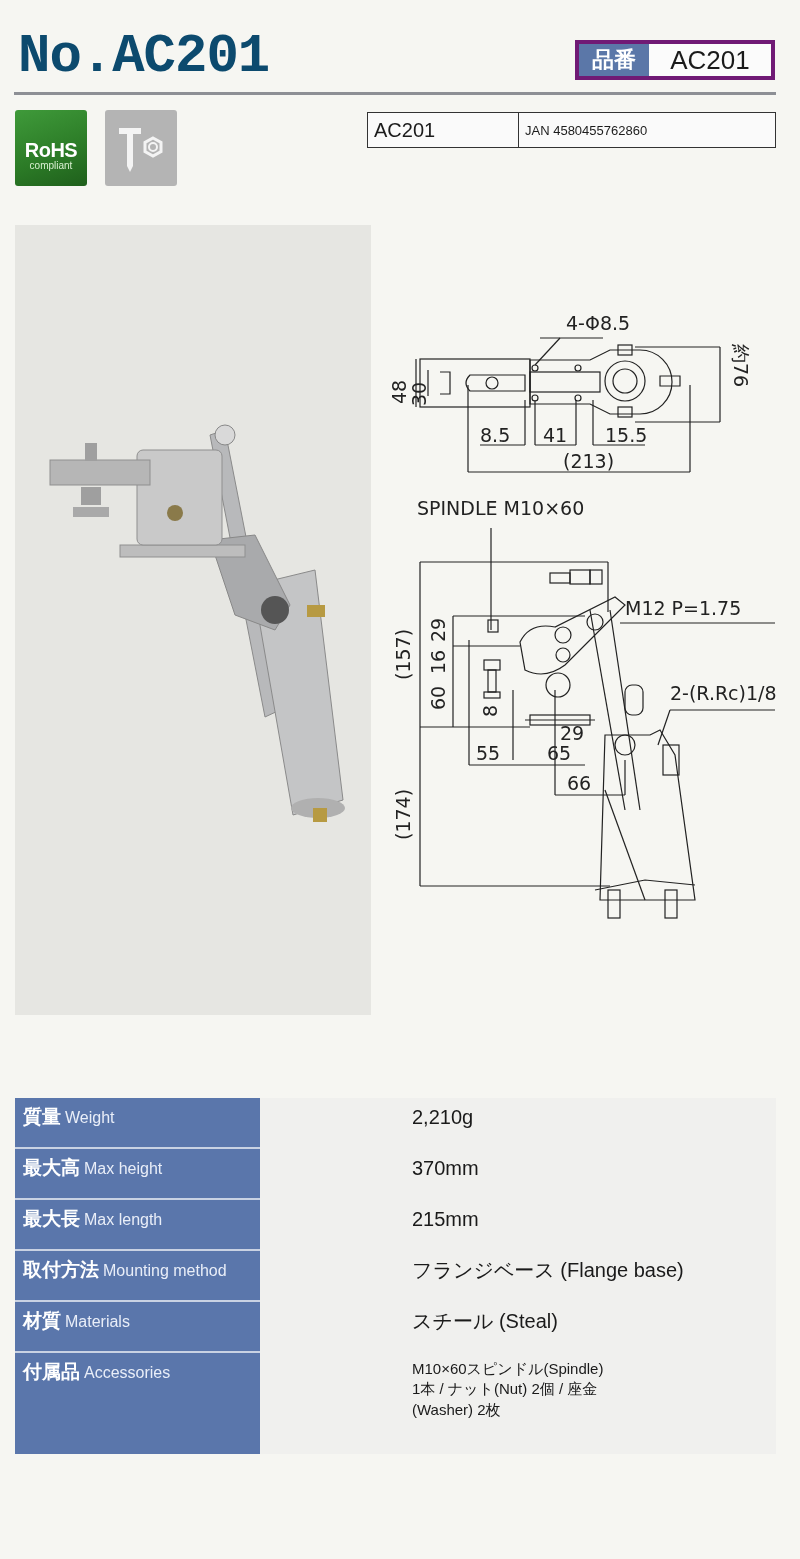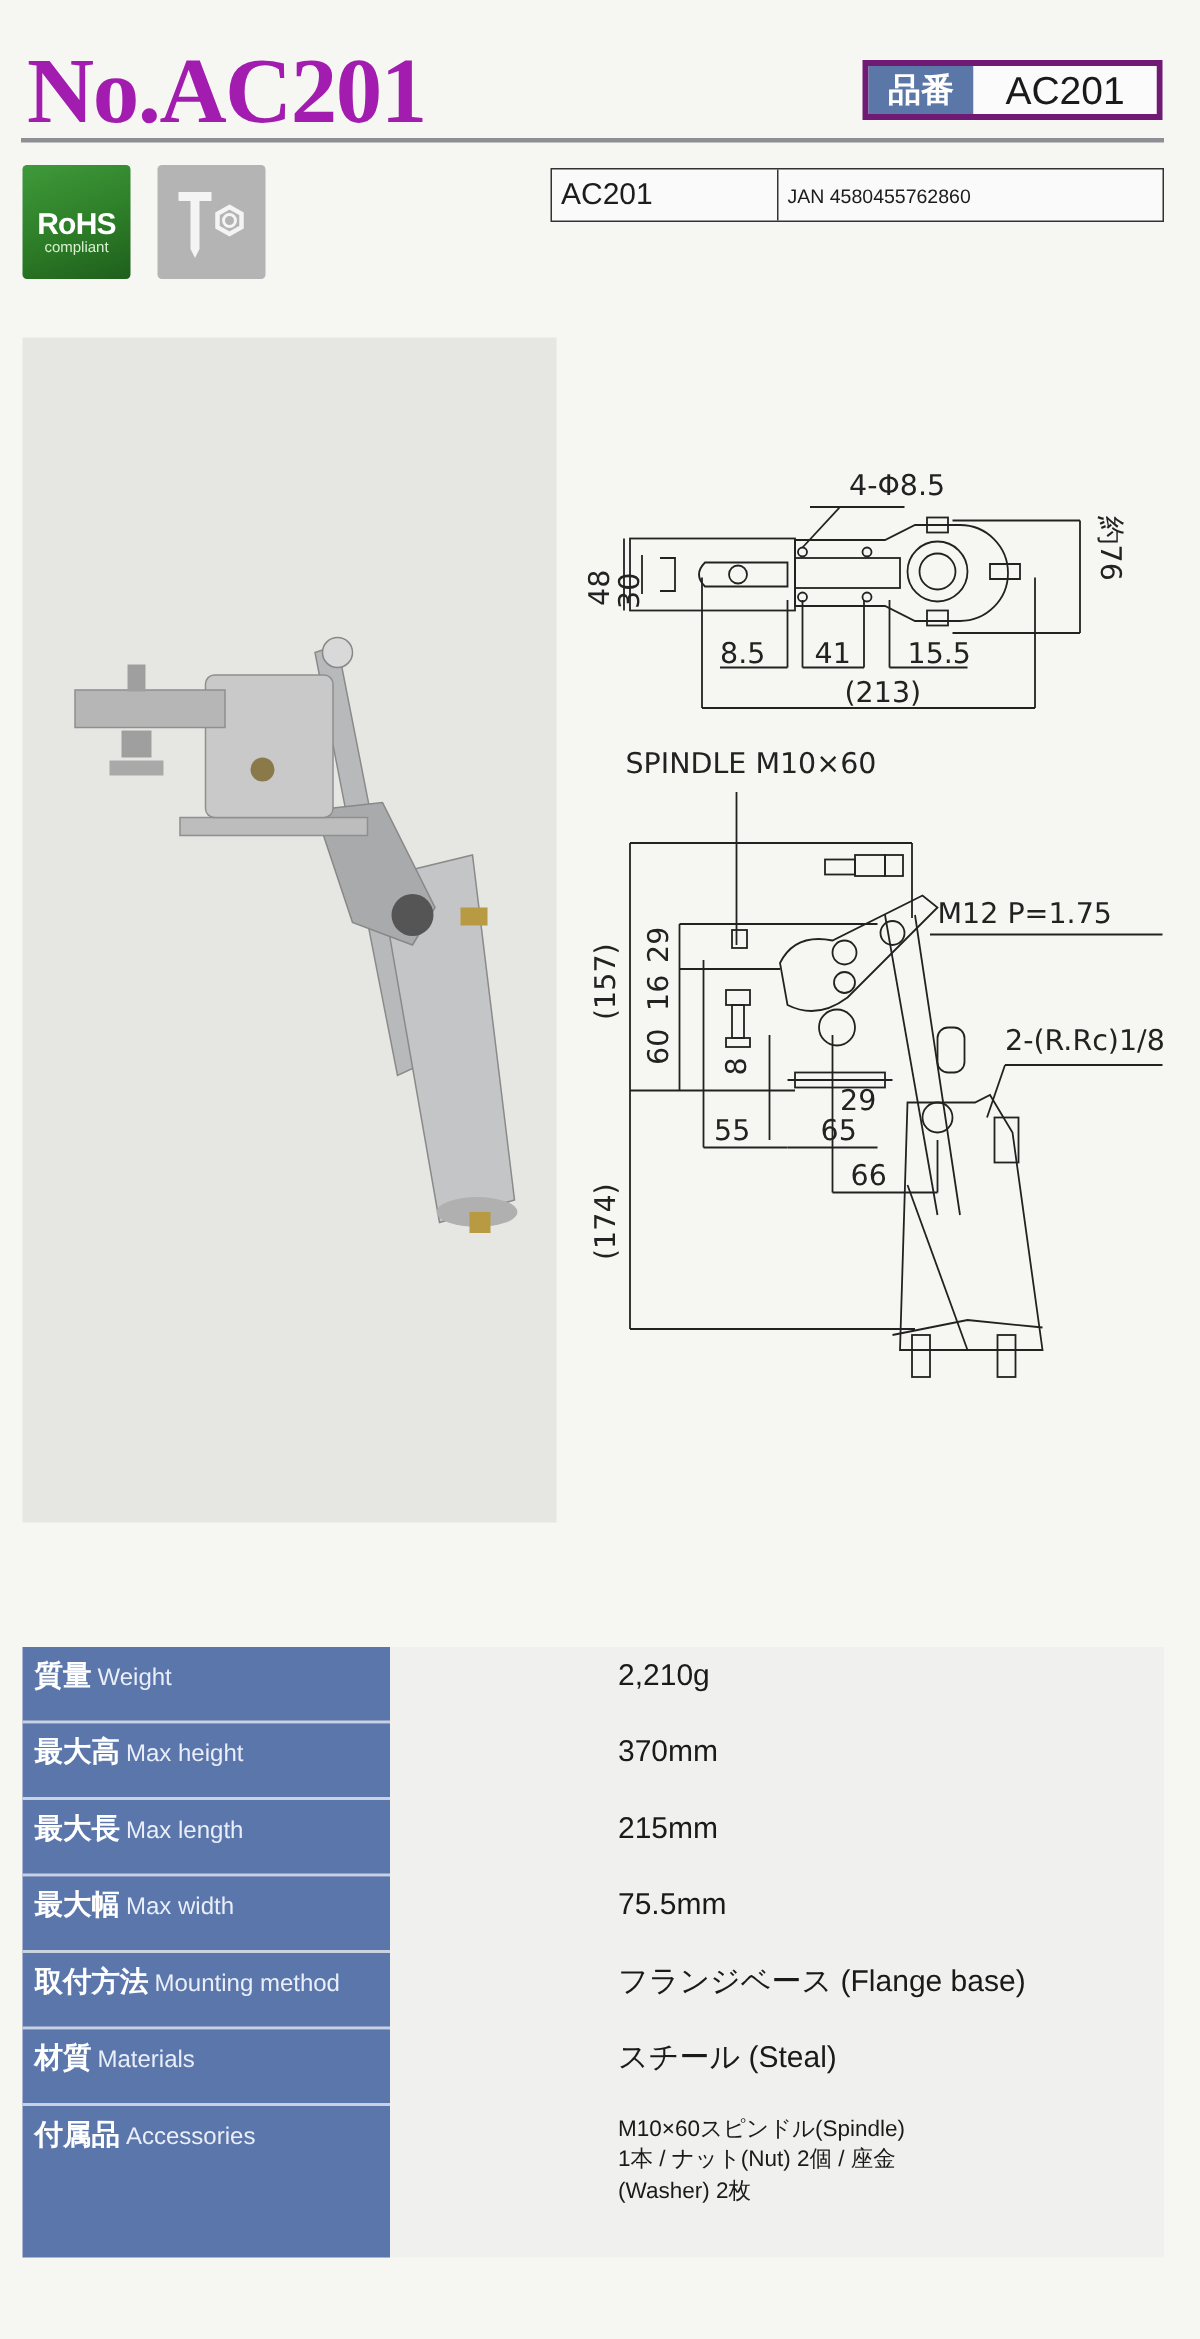--- a/index.html
+++ b/index.html
@@ -6,22 +6,22 @@
   body {
     width:800px; height:1559px; position:relative; overflow:hidden;
     background:#f6f6f2;
     font-family:"Liberation Sans", "DejaVu Sans", sans-serif;
     color:#1c1c1c;
   }
   .abs { position:absolute; }
 
   
   .title {
-    left:18px; top:30px; font-size:62px; font-weight:bold; letter-spacing:-1px;
-    font-family:Liberation Serif, serif; color:#a21caf; line-height:1;
+    left:18px; top:30px; font-size:54px; font-weight:bold; letter-spacing:-1px;
+    font-family:Liberation Mono, monospace; color:#0c4a6e; line-height:1;
   }
   .hinban {
     left:575px; top:40px; width:200px; height:40px; display:flex;
     border:4px solid #701a75; box-sizing:border-box;
   }
   .hinban .lbl {
     width:70px; background:#5b77a8; color:#fff; font-weight:bold; font-size:22px;
     display:flex; align-items:center; justify-content:center;
   }
   .hinban .val {
@@ -252,24 +252,20 @@
   </div>
   <div class="row" style="height:51px">
     <div class="k"><span class="jp">最大高</span><span class="en">Max height</span></div>
     <div class="v">370mm</div>
   </div>
   <div class="row" style="height:51px">
     <div class="k"><span class="jp">最大長</span><span class="en">Max length</span></div>
     <div class="v">215mm</div>
   </div>
   <div class="row" style="height:51px">
-    <div class="k"><span class="jp">最大幅</span><span class="en">Max width</span></div>
-    <div class="v">75.5mm</div>
-  </div>
-  <div class="row" style="height:51px">
     <div class="k"><span class="jp">取付方法</span><span class="en">Mounting method</span></div>
     <div class="v">フランジベース (Flange base)</div>
   </div>
   <div class="row" style="height:51px">
     <div class="k"><span class="jp">材質</span><span class="en">Materials</span></div>
     <div class="v">スチール (Steal)</div>
   </div>
   <div class="row" style="height:101px">
     <div class="k"><span class="jp">付属品</span><span class="en">Accessories</span></div>
     <div class="v" style="font-size:15px;line-height:1.35;">

